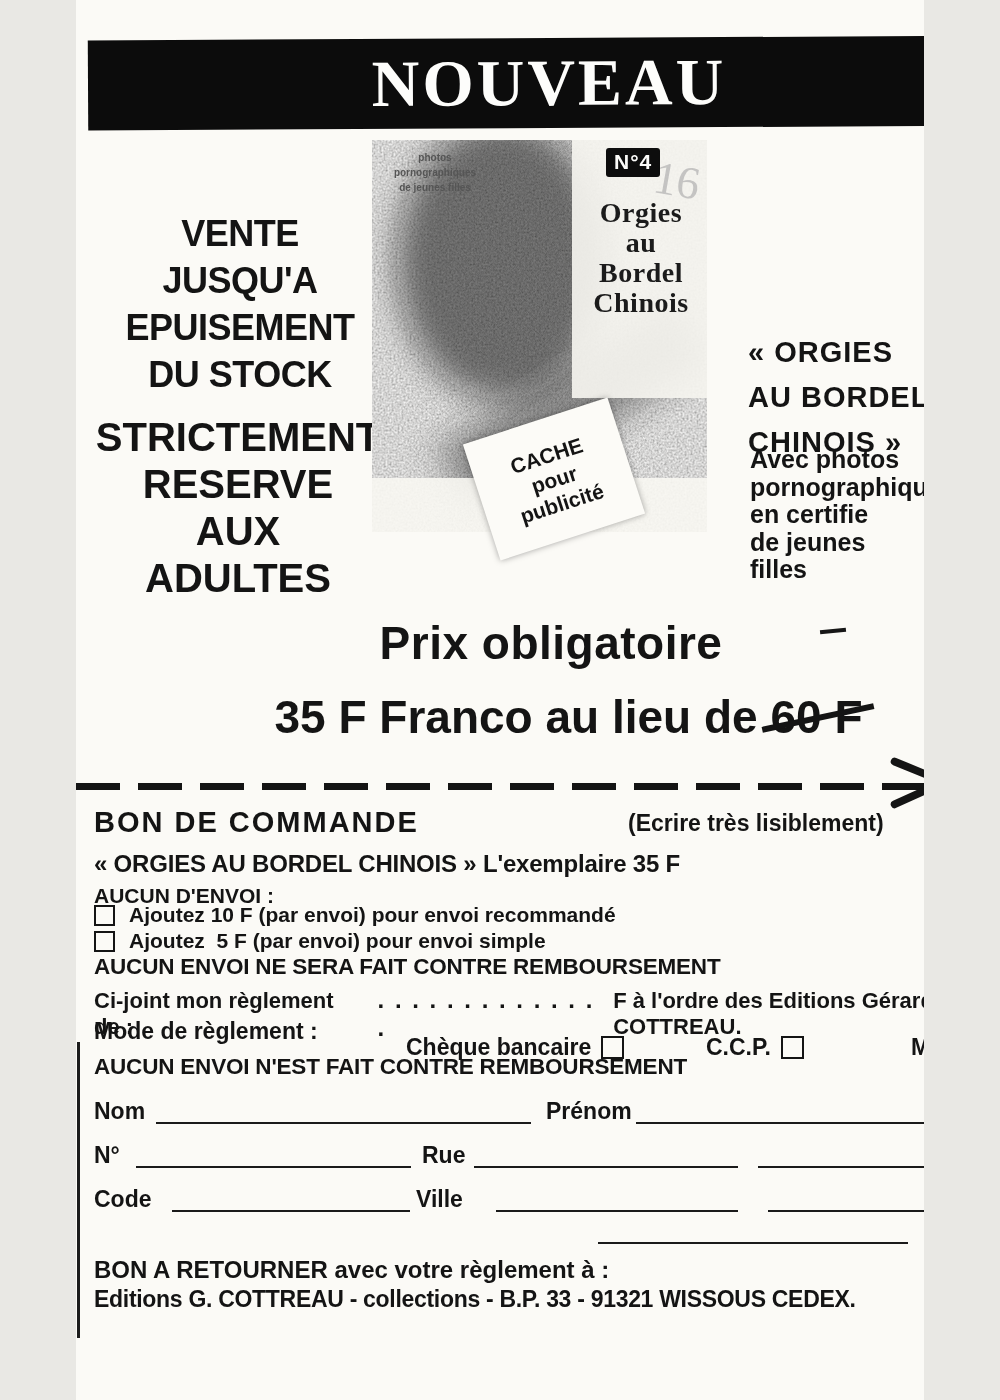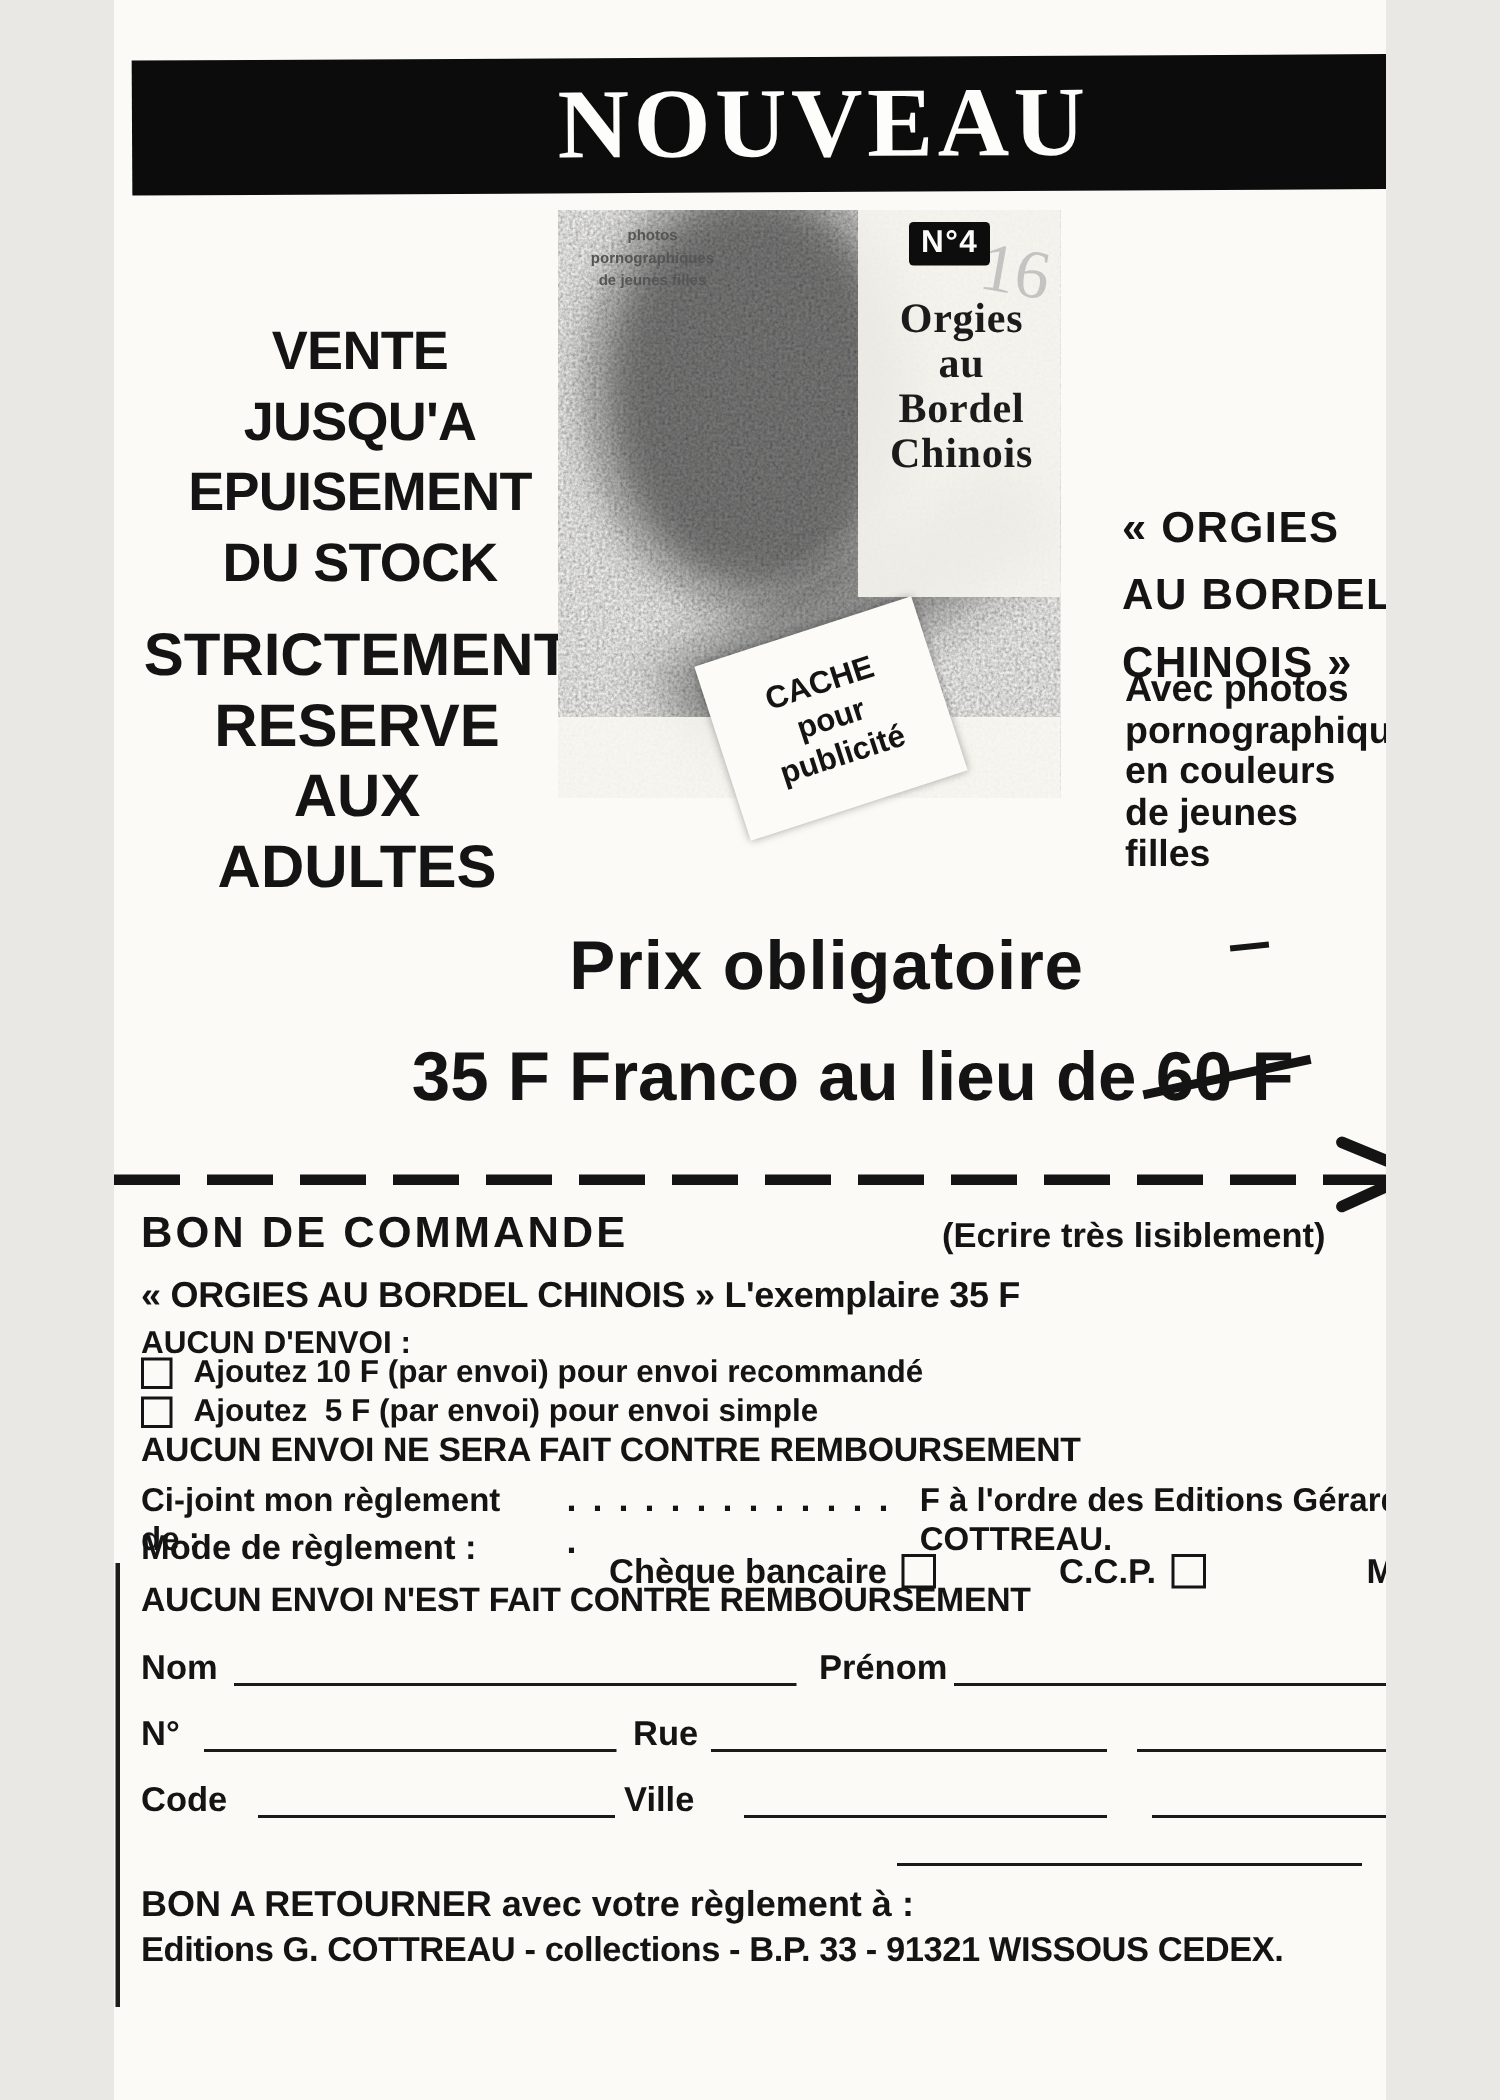--- a/index.html
+++ b/index.html
@@ -169,21 +169,21 @@
   </div>
 
   <div class="abs rc-title b">
     <div>« ORGIES</div>
     <div>AU BORDEL</div>
     <div>CHINOIS »</div>
   </div>
   <div class="abs rc-desc b">
     <div>Avec photos</div>
     <div>pornographiques</div>
-    <div>en couleurs</div>
+    <div>en certifie</div>
     <div>de jeunes</div>
     <div>filles</div>
   </div>
 
   <div class="abs price-headline b center">Prix obligatoire</div>
   <div class="abs stray-mark"></div>
   <div class="abs price-offer b center">
     <span>35 F Franco au lieu de </span><span class="old-price">60 F</span>
   </div>
 

